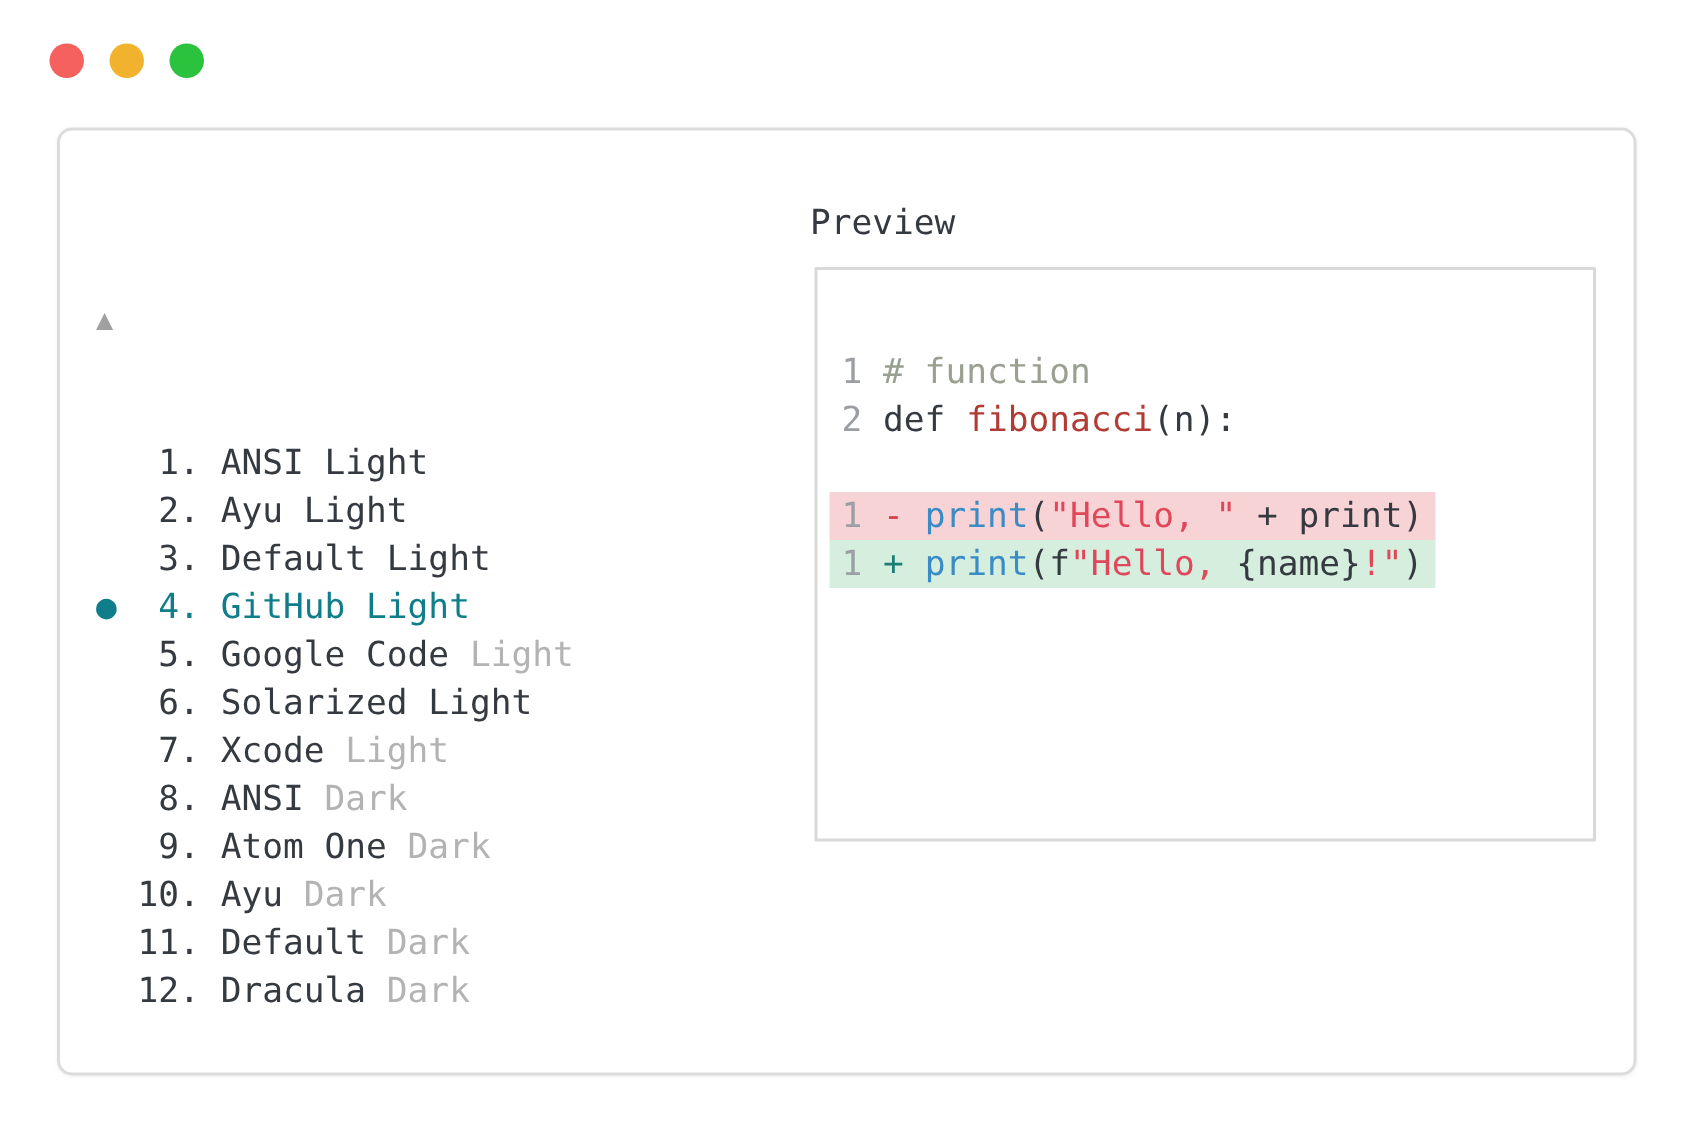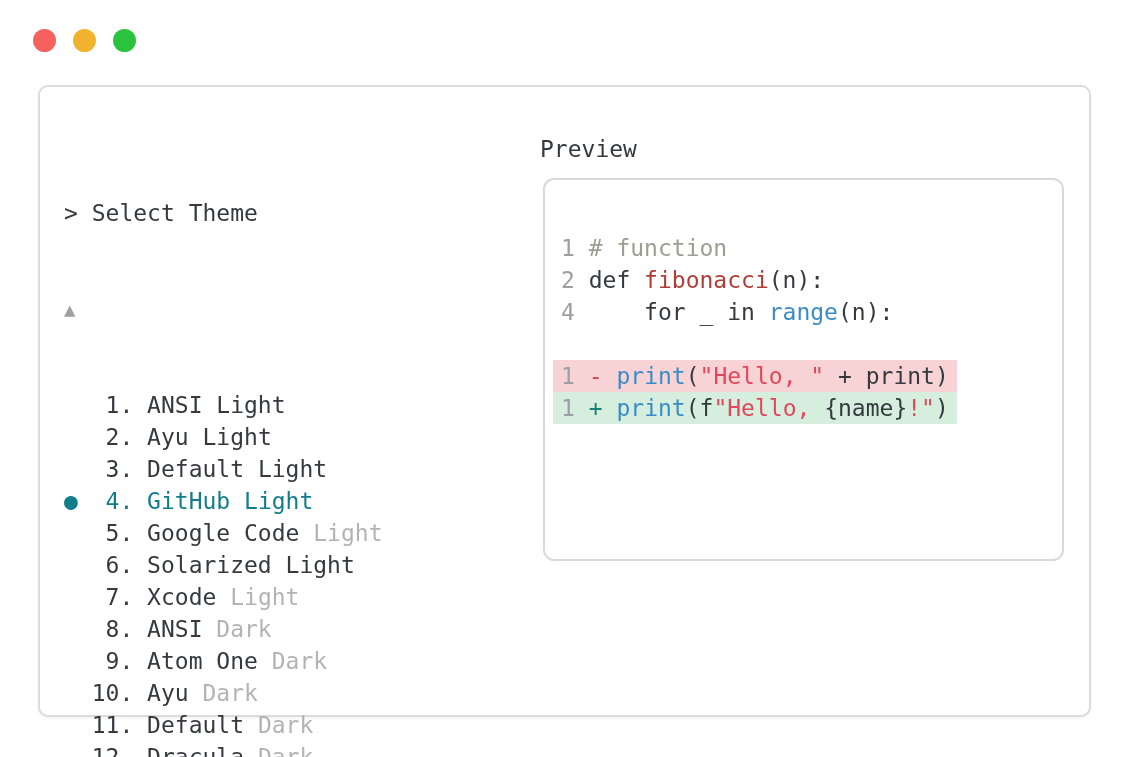--- a/index.html
+++ b/index.html
@@ -31,21 +31,21 @@
   .theme-list{margin:0;padding:0;list-style:none;}
   .theme-row{line-height:32px;white-space:pre;cursor:default;}
   .theme-row .bullet{color:var(--accent);}
   .theme-row .num,.theme-row .name{color:var(--text);}
   .theme-row .variant{color:var(--text);}
   .theme-row.dimmed .variant{color:var(--dim);}
   .theme-row.selected .num,.theme-row.selected .name,.theme-row.selected .variant{color:var(--accent);}
   .preview-label{position:absolute;left:500px;top:46px;line-height:32px;color:var(--text);}
   .preview-box{
     position:absolute;left:503px;top:91px;width:521px;height:383px;
-    border:2px solid #d9d9d9;border-radius:11px;background:#ffffff;
+    border:2px solid #d9d9d9;border-radius:1px;background:#ffffff;
     padding:20px 0 0 16px;overflow:hidden;
   }
   .code-line{line-height:32px;white-space:pre;}
   .code-line .hl{display:inline-block;padding:0 8px;margin-left:-8px;line-height:32px;}
   .code-line .hl.removed{background:var(--removed-bg);}
   .code-line .hl.added{background:var(--added-bg);}
   .tok-lineno{color:var(--lineno);}
   .tok-plain{color:var(--text);}
   .tok-comment{color:var(--comment);}
   .tok-func{color:var(--func);}
@@ -59,30 +59,28 @@
 <body>
 
 <div class="lights">
   <div class="light" style="background: rgb(244, 97, 94);"></div>
   <div class="light" style="background: rgb(241, 179, 46);"></div>
   <div class="light" style="background: rgb(43, 194, 61);"></div>
 </div>
 
 <div class="panel">
   <div class="left-col">
-    <div class="prompt-row"><span>&gt;</span><span> </span><span>Select Theme</span></div>
     <span class="scroll-arrow scroll-up">▲</span>
     <ul class="theme-list"><li class="theme-row"><span class="bullet">  </span><span class="num"> 1. </span><span class="name">ANSI</span><span class="variant"> Light</span></li><li class="theme-row"><span class="bullet">  </span><span class="num"> 2. </span><span class="name">Ayu</span><span class="variant"> Light</span></li><li class="theme-row"><span class="bullet">  </span><span class="num"> 3. </span><span class="name">Default</span><span class="variant"> Light</span></li><li class="theme-row selected"><span class="bullet">● </span><span class="num"> 4. </span><span class="name">GitHub</span><span class="variant"> Light</span></li><li class="theme-row dimmed"><span class="bullet">  </span><span class="num"> 5. </span><span class="name">Google Code</span><span class="variant"> Light</span></li><li class="theme-row"><span class="bullet">  </span><span class="num"> 6. </span><span class="name">Solarized</span><span class="variant"> Light</span></li><li class="theme-row dimmed"><span class="bullet">  </span><span class="num"> 7. </span><span class="name">Xcode</span><span class="variant"> Light</span></li><li class="theme-row dimmed"><span class="bullet">  </span><span class="num"> 8. </span><span class="name">ANSI</span><span class="variant"> Dark</span></li><li class="theme-row dimmed"><span class="bullet">  </span><span class="num"> 9. </span><span class="name">Atom One</span><span class="variant"> Dark</span></li><li class="theme-row dimmed"><span class="bullet">  </span><span class="num">10. </span><span class="name">Ayu</span><span class="variant"> Dark</span></li><li class="theme-row dimmed"><span class="bullet">  </span><span class="num">11. </span><span class="name">Default</span><span class="variant"> Dark</span></li><li class="theme-row dimmed"><span class="bullet">  </span><span class="num">12. </span><span class="name">Dracula</span><span class="variant"> Dark</span></li></ul>
     
     
   </div>
 
   <div class="preview-label">Preview</div>
   <div class="preview-box">
       <div class="code-line">&nbsp;</div>
       <div class="code-line"><span class="tok-lineno">1</span><span class="tok-plain"> </span><span class="tok-comment"># function</span></div>
       <div class="code-line"><span class="tok-lineno">2</span><span class="tok-plain"> def </span><span class="tok-func">fibonacci</span><span class="tok-plain">(n):</span></div>
-      <div class="code-line"><span class="tok-lineno">4</span><span class="tok-plain">     for _ in </span><span class="tok-builtin">range</span><span class="tok-plain">(n):</span></div>
       <div class="code-line">&nbsp;</div>
       <div class="code-line"><span class="hl removed"><span class="tok-lineno">1</span><span class="tok-plain"> </span><span class="tok-minus">-</span><span class="tok-plain"> </span><span class="tok-builtin">print</span><span class="tok-plain">(</span><span class="tok-string">"Hello, "</span><span class="tok-plain"> + print)</span></span></div>
       <div class="code-line"><span class="hl added"><span class="tok-lineno">1</span><span class="tok-plain"> </span><span class="tok-plus">+</span><span class="tok-plain"> </span><span class="tok-builtin">print</span><span class="tok-plain">(f</span><span class="tok-string">"Hello, </span><span class="tok-plain">{name}</span><span class="tok-string">!"</span><span class="tok-plain">)</span></span></div>
     </div>
 </div>
 
 </body></html>

